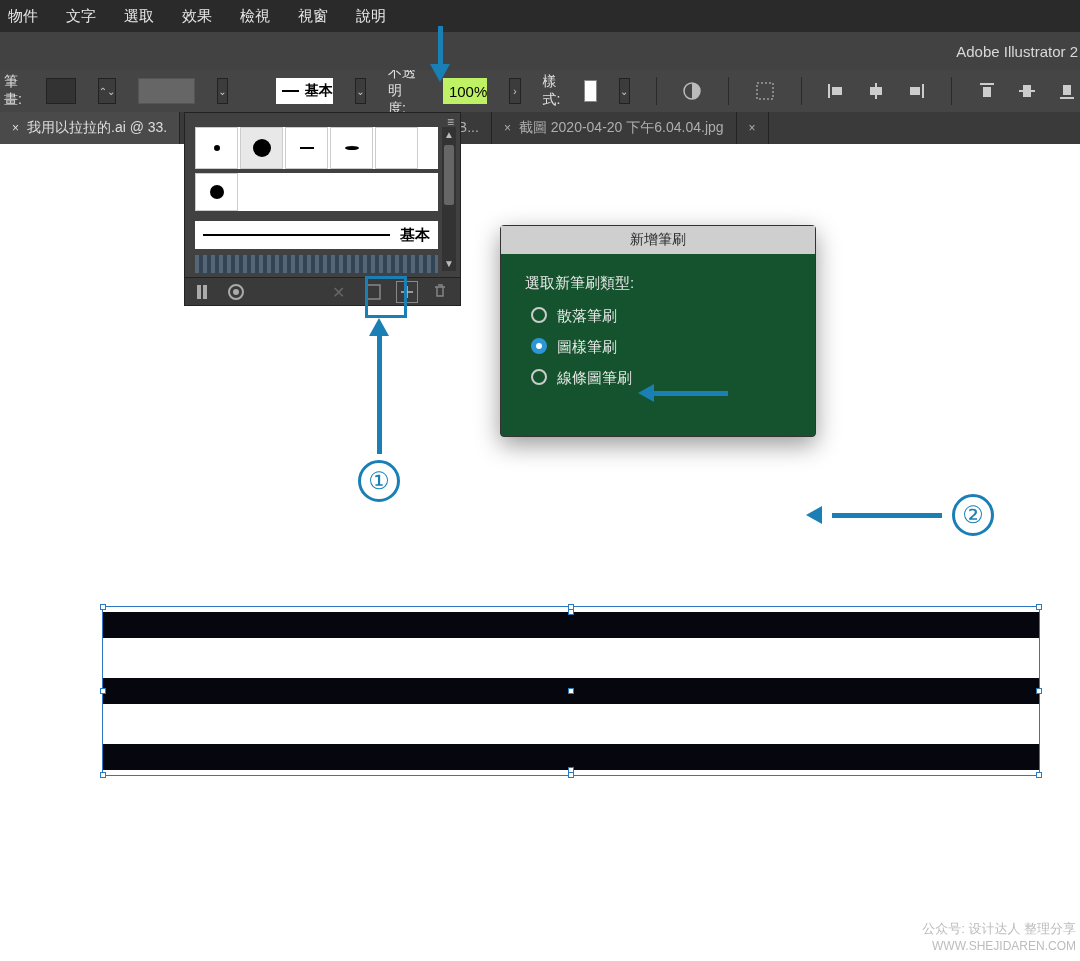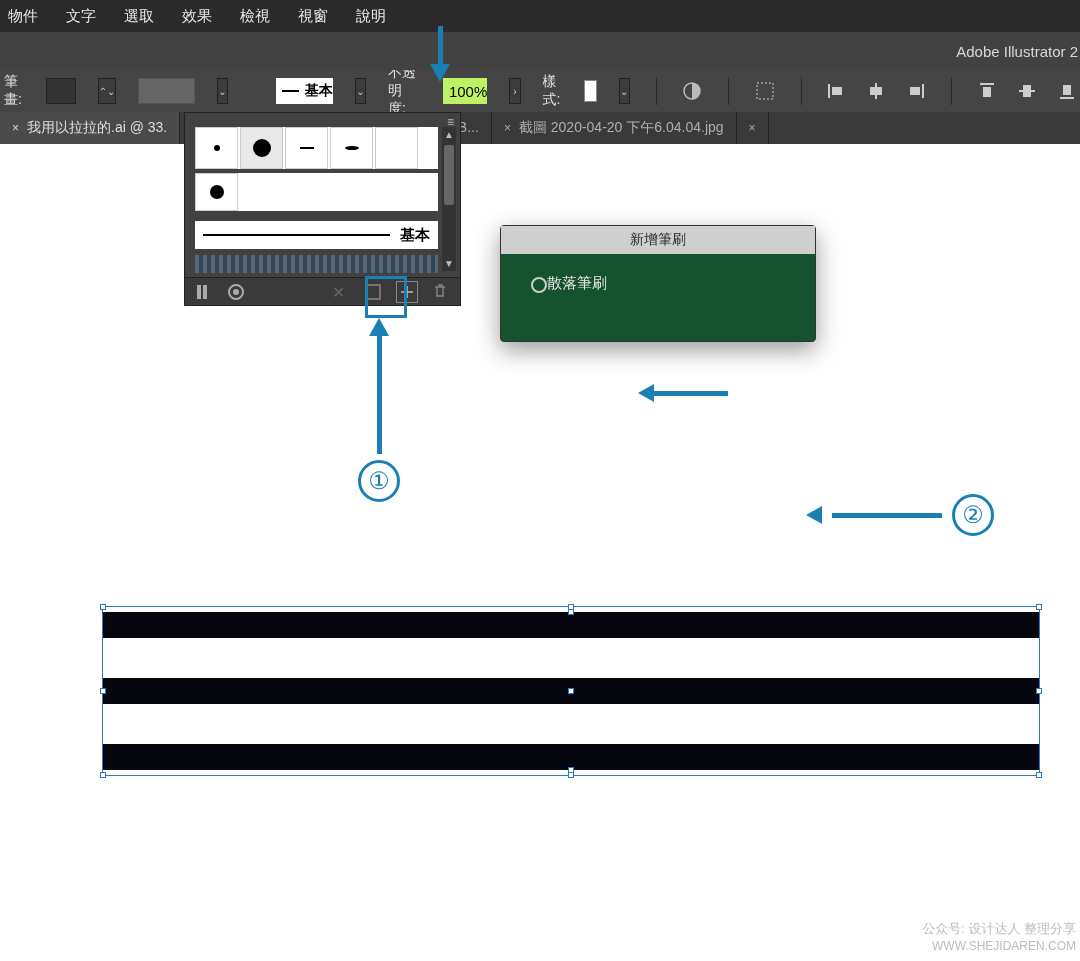--- a/index.html
+++ b/index.html
@@ -149,21 +149,21 @@
       background: #14532d; border: 1px solid #333; border-radius: 4px;
       box-shadow: 0 8px 24px rgba(0,0,0,.4); z-index: 4;
     }
     .dialog-title {
       background: #cfcfcf; height: 28px; display: flex; align-items: center;
       justify-content: center; color: #2a2a2a; font-size: 14px;
     }
     .dialog-body { padding: 20px 24px 24px; color: #e8e8e8; font-size: 15px; }
     .dialog-label { margin-bottom: 14px; }
     .radio-list { display: flex; flex-direction: column; gap: 12px; margin-left: 6px; margin-bottom: 24px; }
-    .radio-item { display: flex; align-items: flex-end; gap: 0; }
+    .radio-item { display: flex; align-items: flex-start; gap: 10px; }
     .radio-circle {
       width: 16px; height: 16px; border: 2px solid #ccc; border-radius: 50%;
       display: inline-block; position: relative;
     }
     .radio-item.selected .radio-circle { border-color: #2d96d6; background: #2d96d6; }
     .radio-item.selected .radio-circle::after {
       content: ""; position: absolute; left: 3px; top: 3px; width: 6px; height: 6px;
       background: #fff; border-radius: 50%;
     }
     .dialog-buttons { display: flex; justify-content: center; gap: 14px; }
@@ -431,24 +431,33 @@
 
 <div class="callout-1">
   <div class="arrow-up"></div>
   <div class="shaft"></div>
   <div class="num">①</div>
 </div>
 
 <div class="dialog">
   <div class="dialog-title">新增筆刷</div>
   <div class="dialog-body">
+    <div class="dialog-label">選取新筆刷類型:</div>
     <div class="radio-list">
       <label class="radio-item">
         <span class="radio-circle"></span>
         <span>散落筆刷</span>
+      </label>
+      <label class="radio-item selected">
+        <span class="radio-circle"></span>
+        <span>圖樣筆刷</span>
+      </label>
+      <label class="radio-item">
+        <span class="radio-circle"></span>
+        <span>線條圖筆刷</span>
       </label>
     </div>
   </div>
 </div>
 
 <div class="arrow-left-1">
   <div class="arrow-left-head"></div>
   <div class="arrow-shaft-h"></div>
 </div>
 

